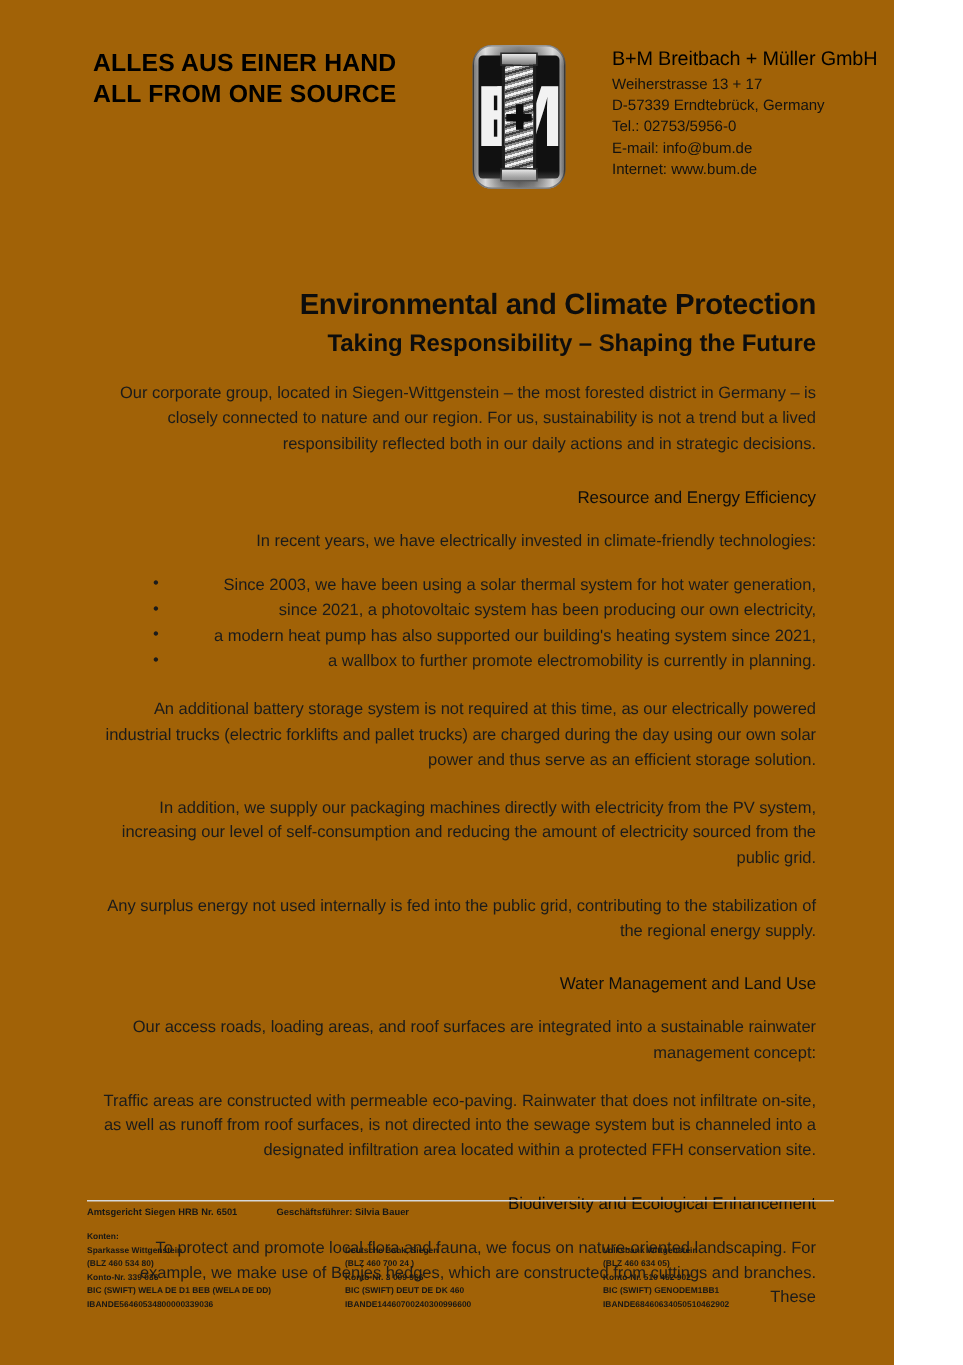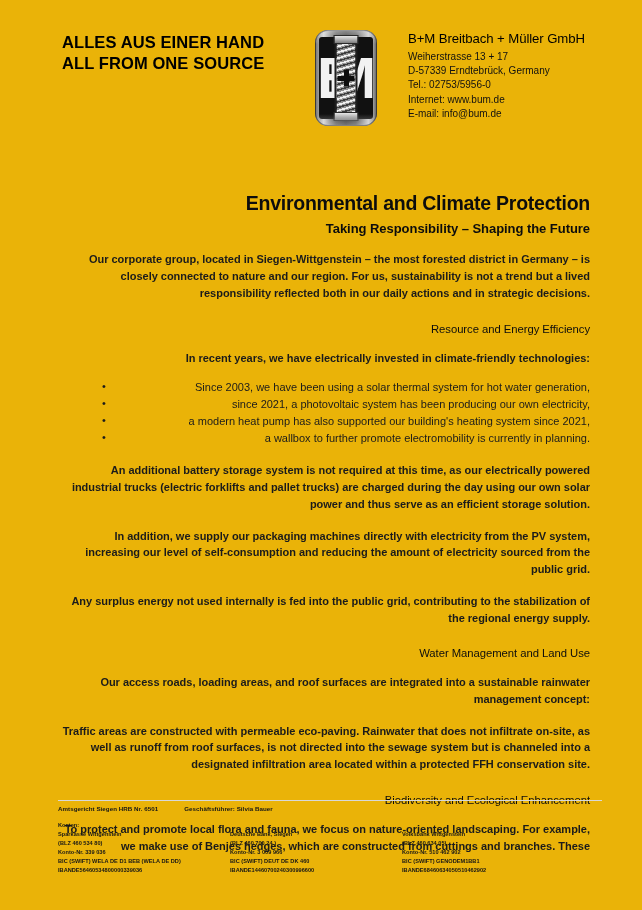--- a/index.html
+++ b/index.html
@@ -10,23 +10,23 @@
   body {
     width: 642px;
     height: 910px;
     overflow: hidden;
     font-family: "Liberation Sans", sans-serif;
     color: #1a1a1a;
     position: relative;
   }
 
   .page {
-    width: 642px;
+    width: 596px;
     height: 910px;
-    background: #eab308;
+    background: #a16207;
     position: relative;
     box-sizing: border-box;
   }
 
   
   .letterhead {
     display: flex;
     align-items: flex-start;
     padding: 28px 22px 0 62px;
     height: 130px;
@@ -182,41 +182,40 @@
   }
   .doc-title {
     font-size: 19.5px;
     font-weight: bold;
     color: #0d0d0d;
     letter-spacing: -0.25px;
     margin: 62px 0 0 0;
     line-height: 1.15;
   }
   .doc-subtitle {
-    font-size: 13px;
+    font-size: 16px;
     font-weight: bold;
     color: #0d0d0d;
     margin: 7px 0 0 0;
     letter-spacing: -0.05px;
   }
   .section-head {
     font-size: 11.3px;
     font-weight: normal;
     color: #0d0d0d;
     margin: 21px 0 0 0;
     letter-spacing: -0.05px;
     padding-left: 20px;
   }
   p.para {
     font-size: 11px;
     line-height: 1.52;
     color: #1b1b1b;
     margin: 15px 0 0 0;
     letter-spacing: -0.02px;
-    font-weight: bold;
   }
 
   ul.bullets {
     margin: 13px 0 0 0;
     padding: 0 0 0 40px;
     list-style: none;
   }
   ul.bullets li {
     font-size: 11px;
     line-height: 1.55;
@@ -300,22 +299,22 @@
         <div class="logo-spring-cap cap-bottom"></div>
         <div class="logo-plus"></div>
       </div>
     </div>
 
     <div class="company">
       <div class="company-name">B+M Breitbach + Müller GmbH</div>
       <div class="company-line">Weiherstrasse 13 + 17</div>
       <div class="company-line">D-57339 Erndtebrück, Germany</div>
       <div class="company-line">Tel.: 02753/5956-0</div>
+      <div class="company-line">E-mail: info@bum.de</div>
       <div class="company-line">Internet: www.bum.de</div>
-      <div class="company-line">E-mail: info@bum.de</div>
     </div>
   </div>
 
   <div class="content">
 
     <h1 class="doc-title">Environmental and Climate Protection</h1>
     <h2 class="doc-subtitle">Taking Responsibility – Shaping the Future</h2>
 
     <p class="para">Our corporate group, located in Siegen-Wittgenstein – the most forested district in Germany – is closely connected to nature and our region. For us, sustainability is not a trend but a lived responsibility reflected both in our daily actions and in strategic decisions.</p>
 

